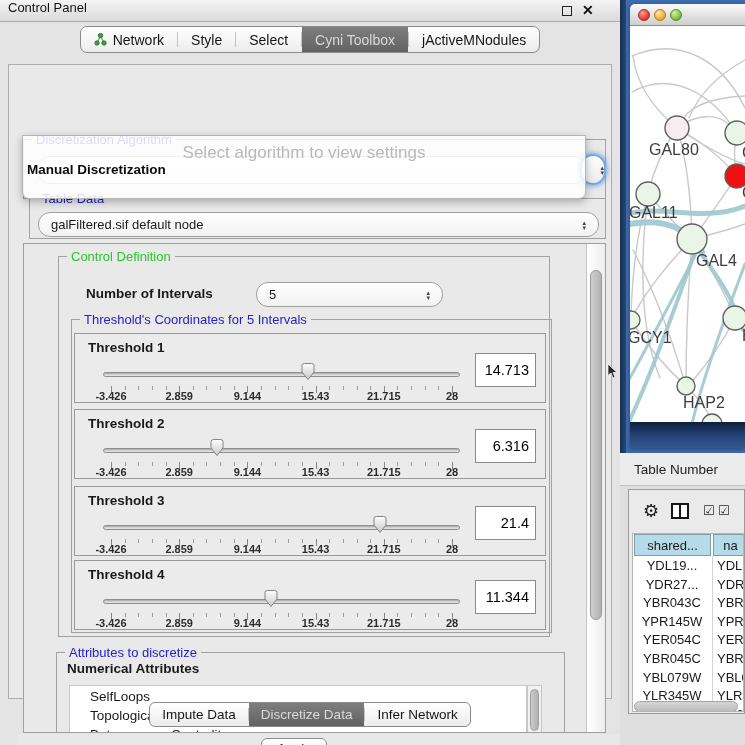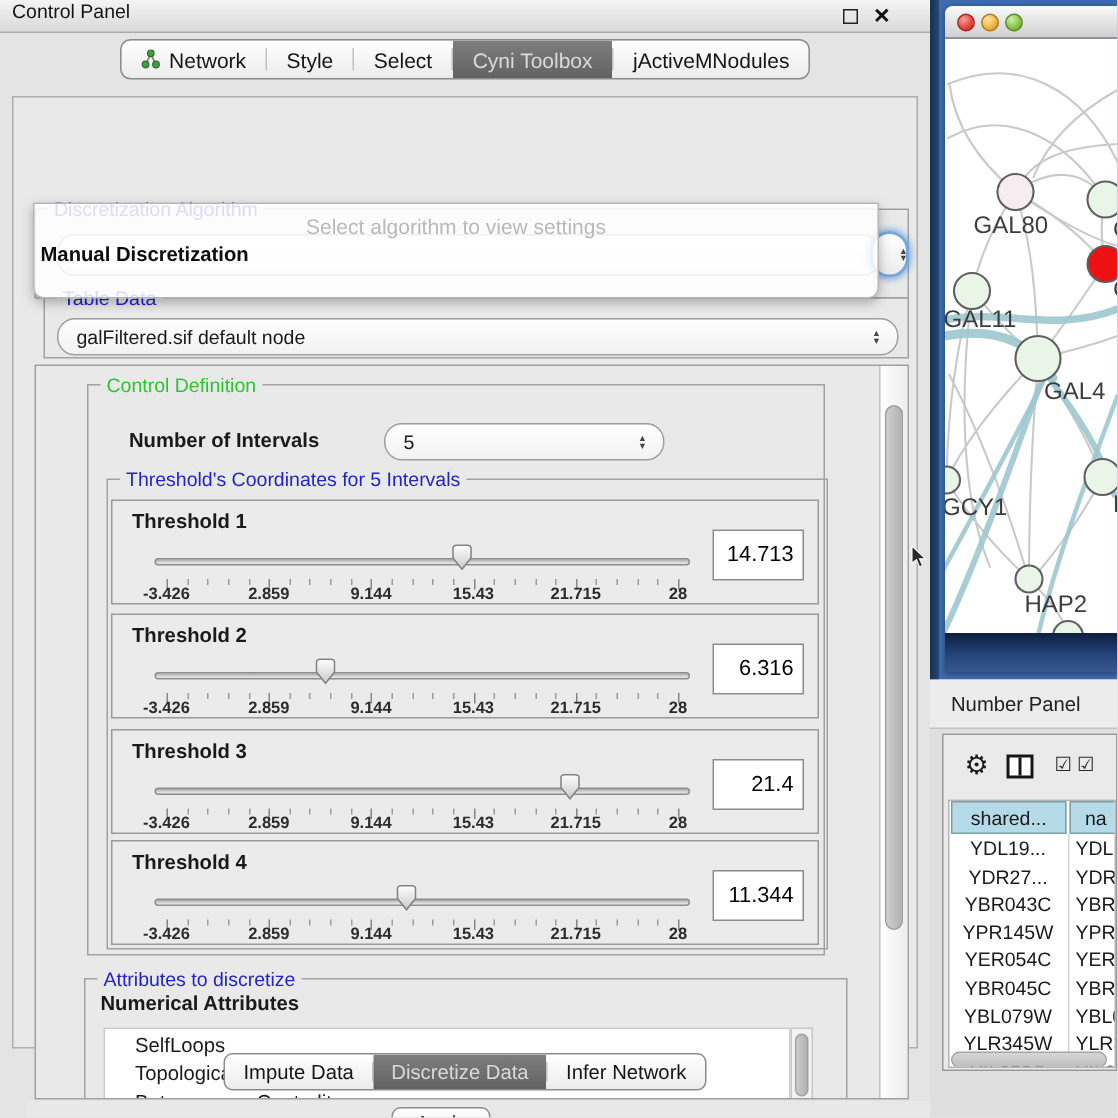--- a/index.html
+++ b/index.html
@@ -27,21 +27,21 @@
   .blue{color:#2323cb}.green{color:#2dc52d}
 
   .combo{position:absolute;background:linear-gradient(#ffffff,#f2f2f2);border:1px solid #9f9f9f;border-radius:12px;display:flex;align-items:center;padding:0 12px;font-size:13px}
   .spin{margin-left:auto;display:flex;flex-direction:column;align-items:center;font-size:7px;line-height:5px;color:#444}
 
   
   #algo-group{left:14px;top:74px;width:583px;height:60px}
   #algo-combo{left:14px;top:16px;width:549px;height:28px}
   #algo-arrow{position:absolute;left:556px;top:14px;width:26px;height:31px;border-radius:13px;border:2px solid #76a7dd;box-shadow:0 0 5px 1px rgba(90,150,220,.85);background:linear-gradient(#ffffff,#ececec);display:flex;align-items:center;justify-content:center}
   #algo-popup{left:13px;top:70px;width:564px;height:64px;background:rgba(255,255,255,.84);border:1px solid #b5b5b5;border-radius:0 0 7px 7px;box-shadow:0 3px 8px rgba(0,0,0,.28);z-index:10}
-  #popup-hint{position:absolute;left:0;top:7px;width:100%;text-align:center;color:#b9b9b9;font-size:14px}
+  #popup-hint{position:absolute;left:0;top:7px;width:100%;text-align:center;color:#b9b9b9;font-size:17px}
   .popup-item{position:absolute;left:4px;font-size:13.5px;color:#0c0c0c;white-space:nowrap}
 
   
   #tabledata-group{left:20px;top:133px;width:577px;height:41px}
   #tabledata-combo{left:8px;top:13px;width:561px;height:25px}
 
   
   #scrollpane{left:14px;top:178px;width:583px;height:490px;border:1px solid #a0a0a0;background:#e9e9e9;overflow:hidden}
   #pane-sb{position:absolute;left:562px;top:0;width:19px;height:488px;background:linear-gradient(90deg,#ffffff,#ededed);border-left:1px solid #c4c4c4}
   #pane-sb-thumb{position:absolute;left:3px;top:26px;width:12px;height:350px;border:1px solid #9a9a9a;border-radius:7px;background:linear-gradient(90deg,#cfcfcf,#b2b2b2)}
@@ -440,21 +440,21 @@
           <text x="629" y="218" fill="#3d3d3d" font-size="16" font-family="Liberation Sans, sans-serif">GAL11</text>
           <text x="696" y="266" fill="#3d3d3d" font-size="16" font-family="Liberation Sans, sans-serif">GAL4</text>
           <text x="628" y="343" fill="#3d3d3d" font-size="16" font-family="Liberation Sans, sans-serif">GCY1</text>
           <text x="742" y="341" fill="#3d3d3d" font-size="16" font-family="Liberation Sans, sans-serif">H</text>
           <text x="683" y="408" fill="#3d3d3d" font-size="16" font-family="Liberation Sans, sans-serif">HAP2</text>
         </svg></div>
     <div id="net-navybar"></div>
   </div>
 
   <div class="abs" id="tablepanel-bar">
-    <span>Number Panel</span>
+    <span>Table Number</span>
   </div>
   <div class="abs" id="tablepanel-area">
     <div id="inner-panel">
       <span id="gear-icon">⚙</span>
       <div id="split-icon">
           <div></div>
         </div>
       <span class="checkicon" style="left:74px">☑</span>
       <span class="checkicon" style="left:89px">☑</span>
       <div id="table-white">

